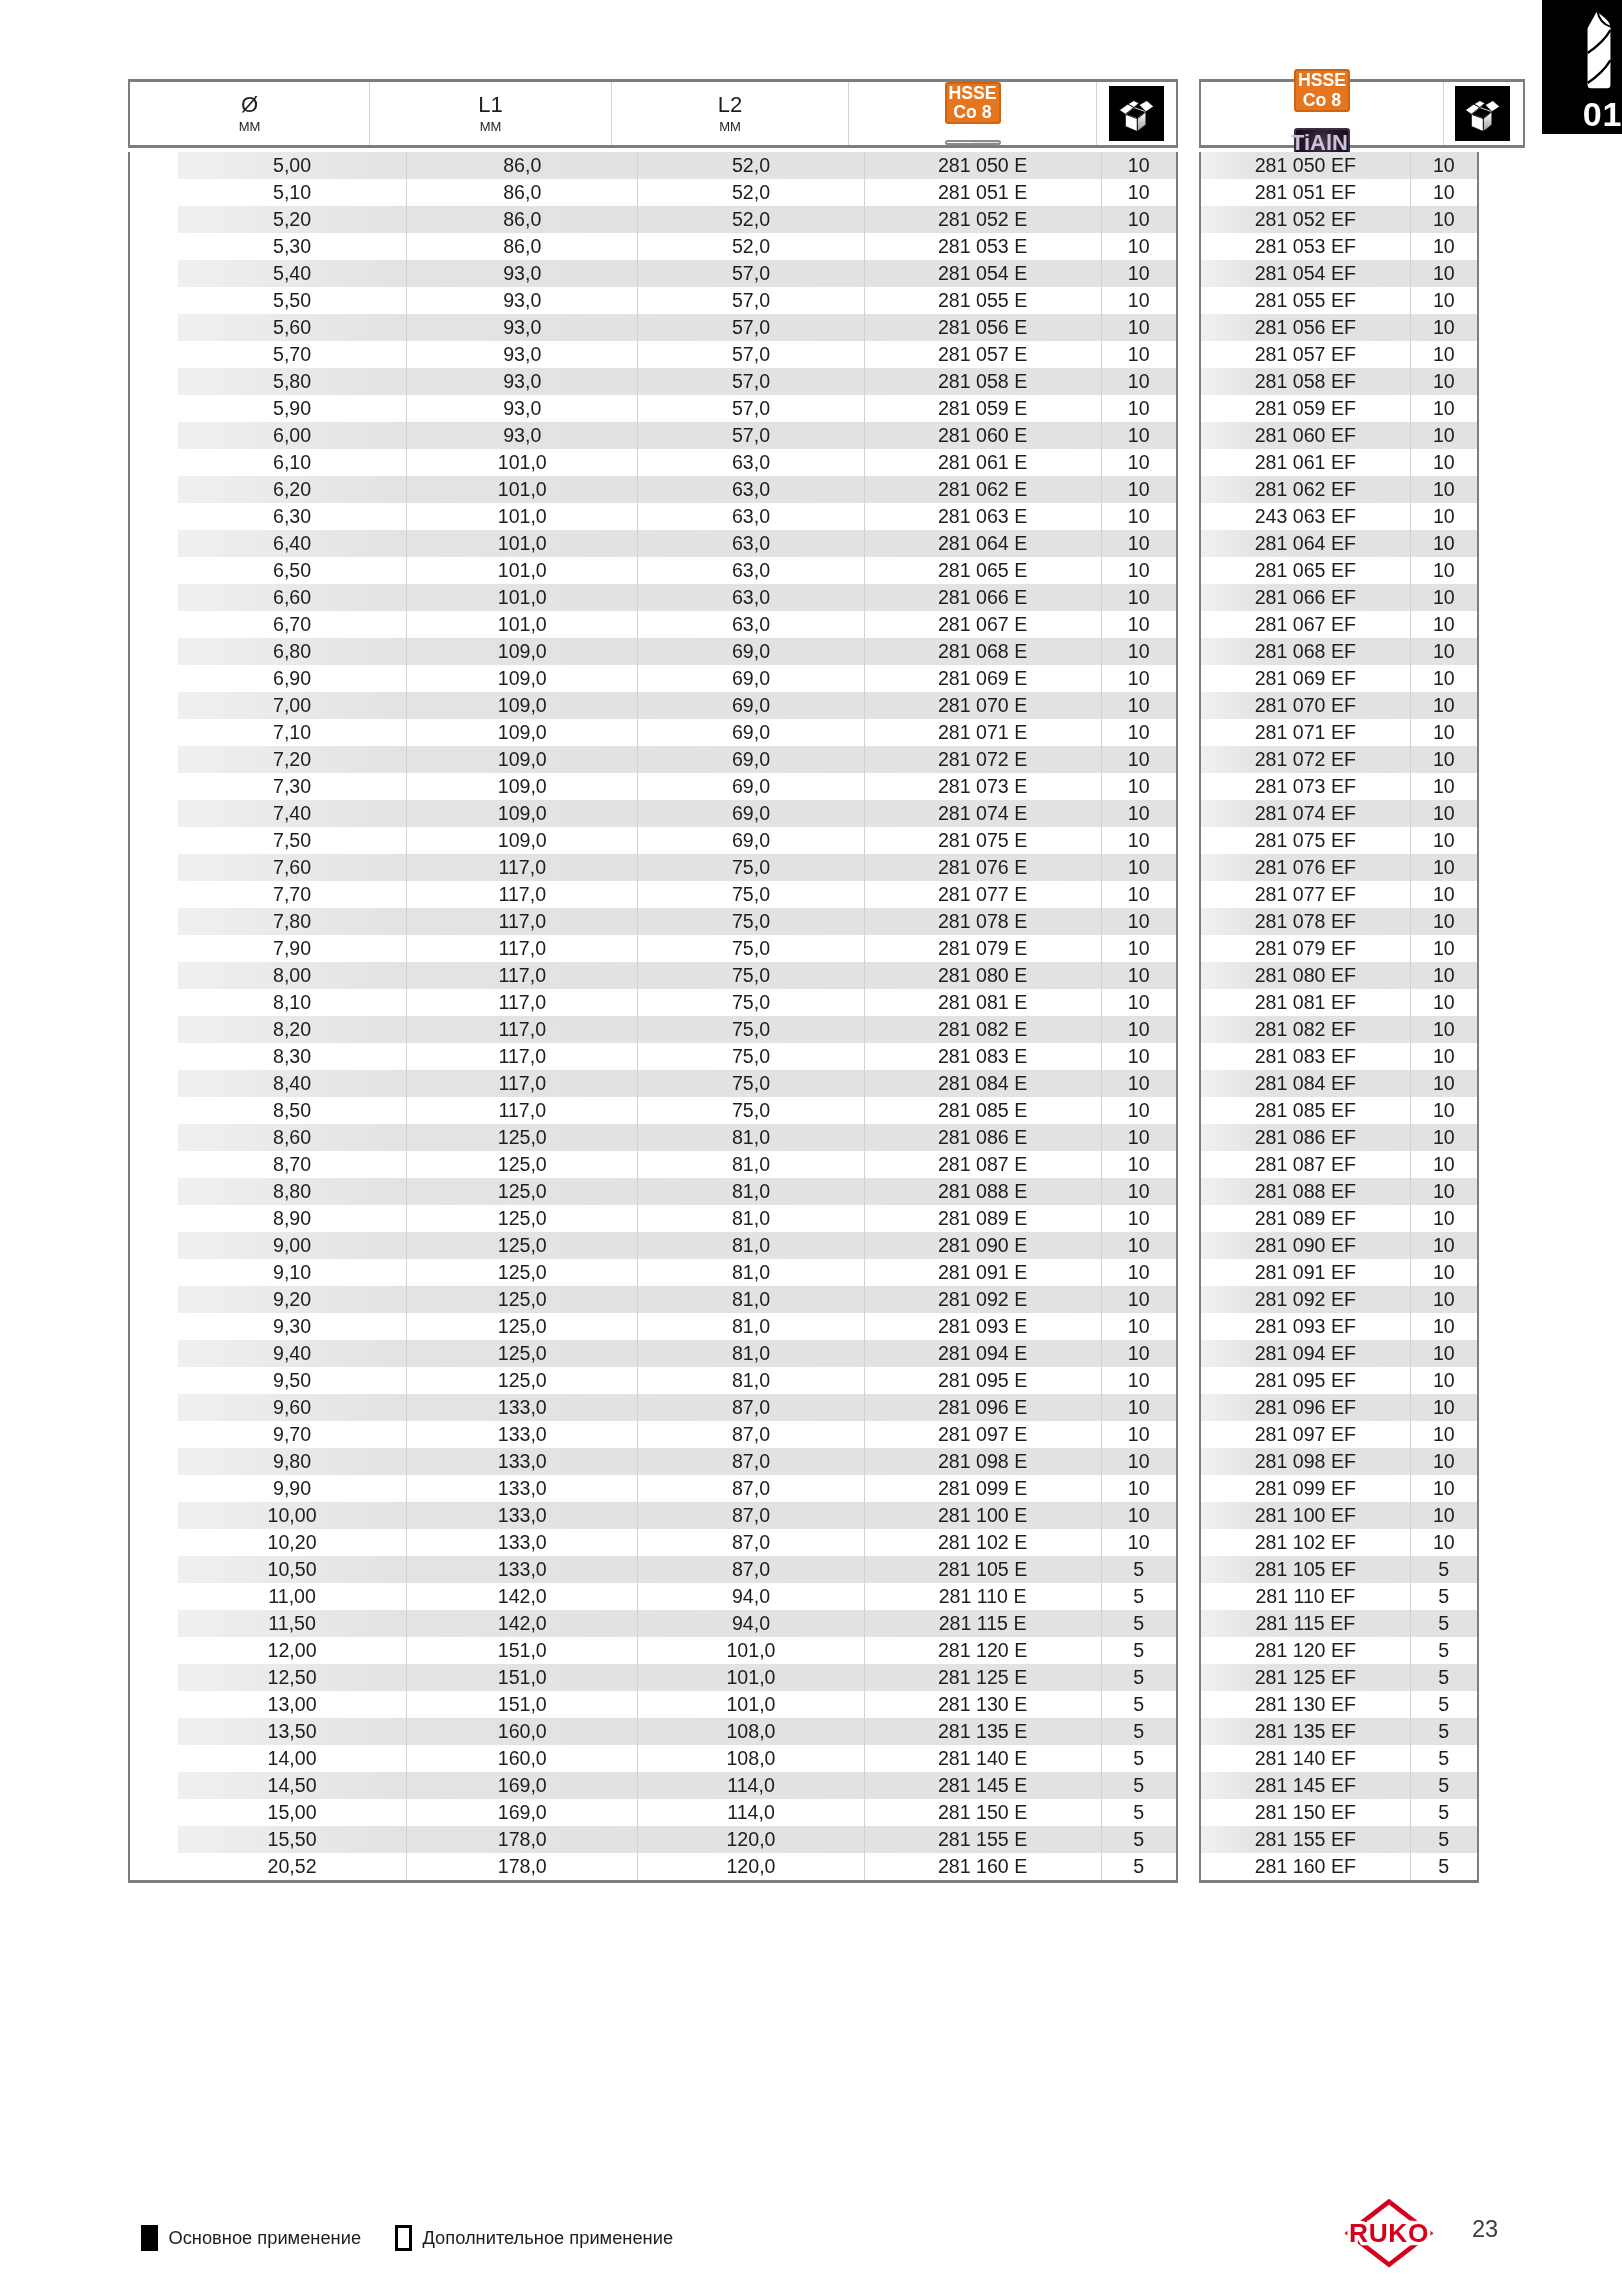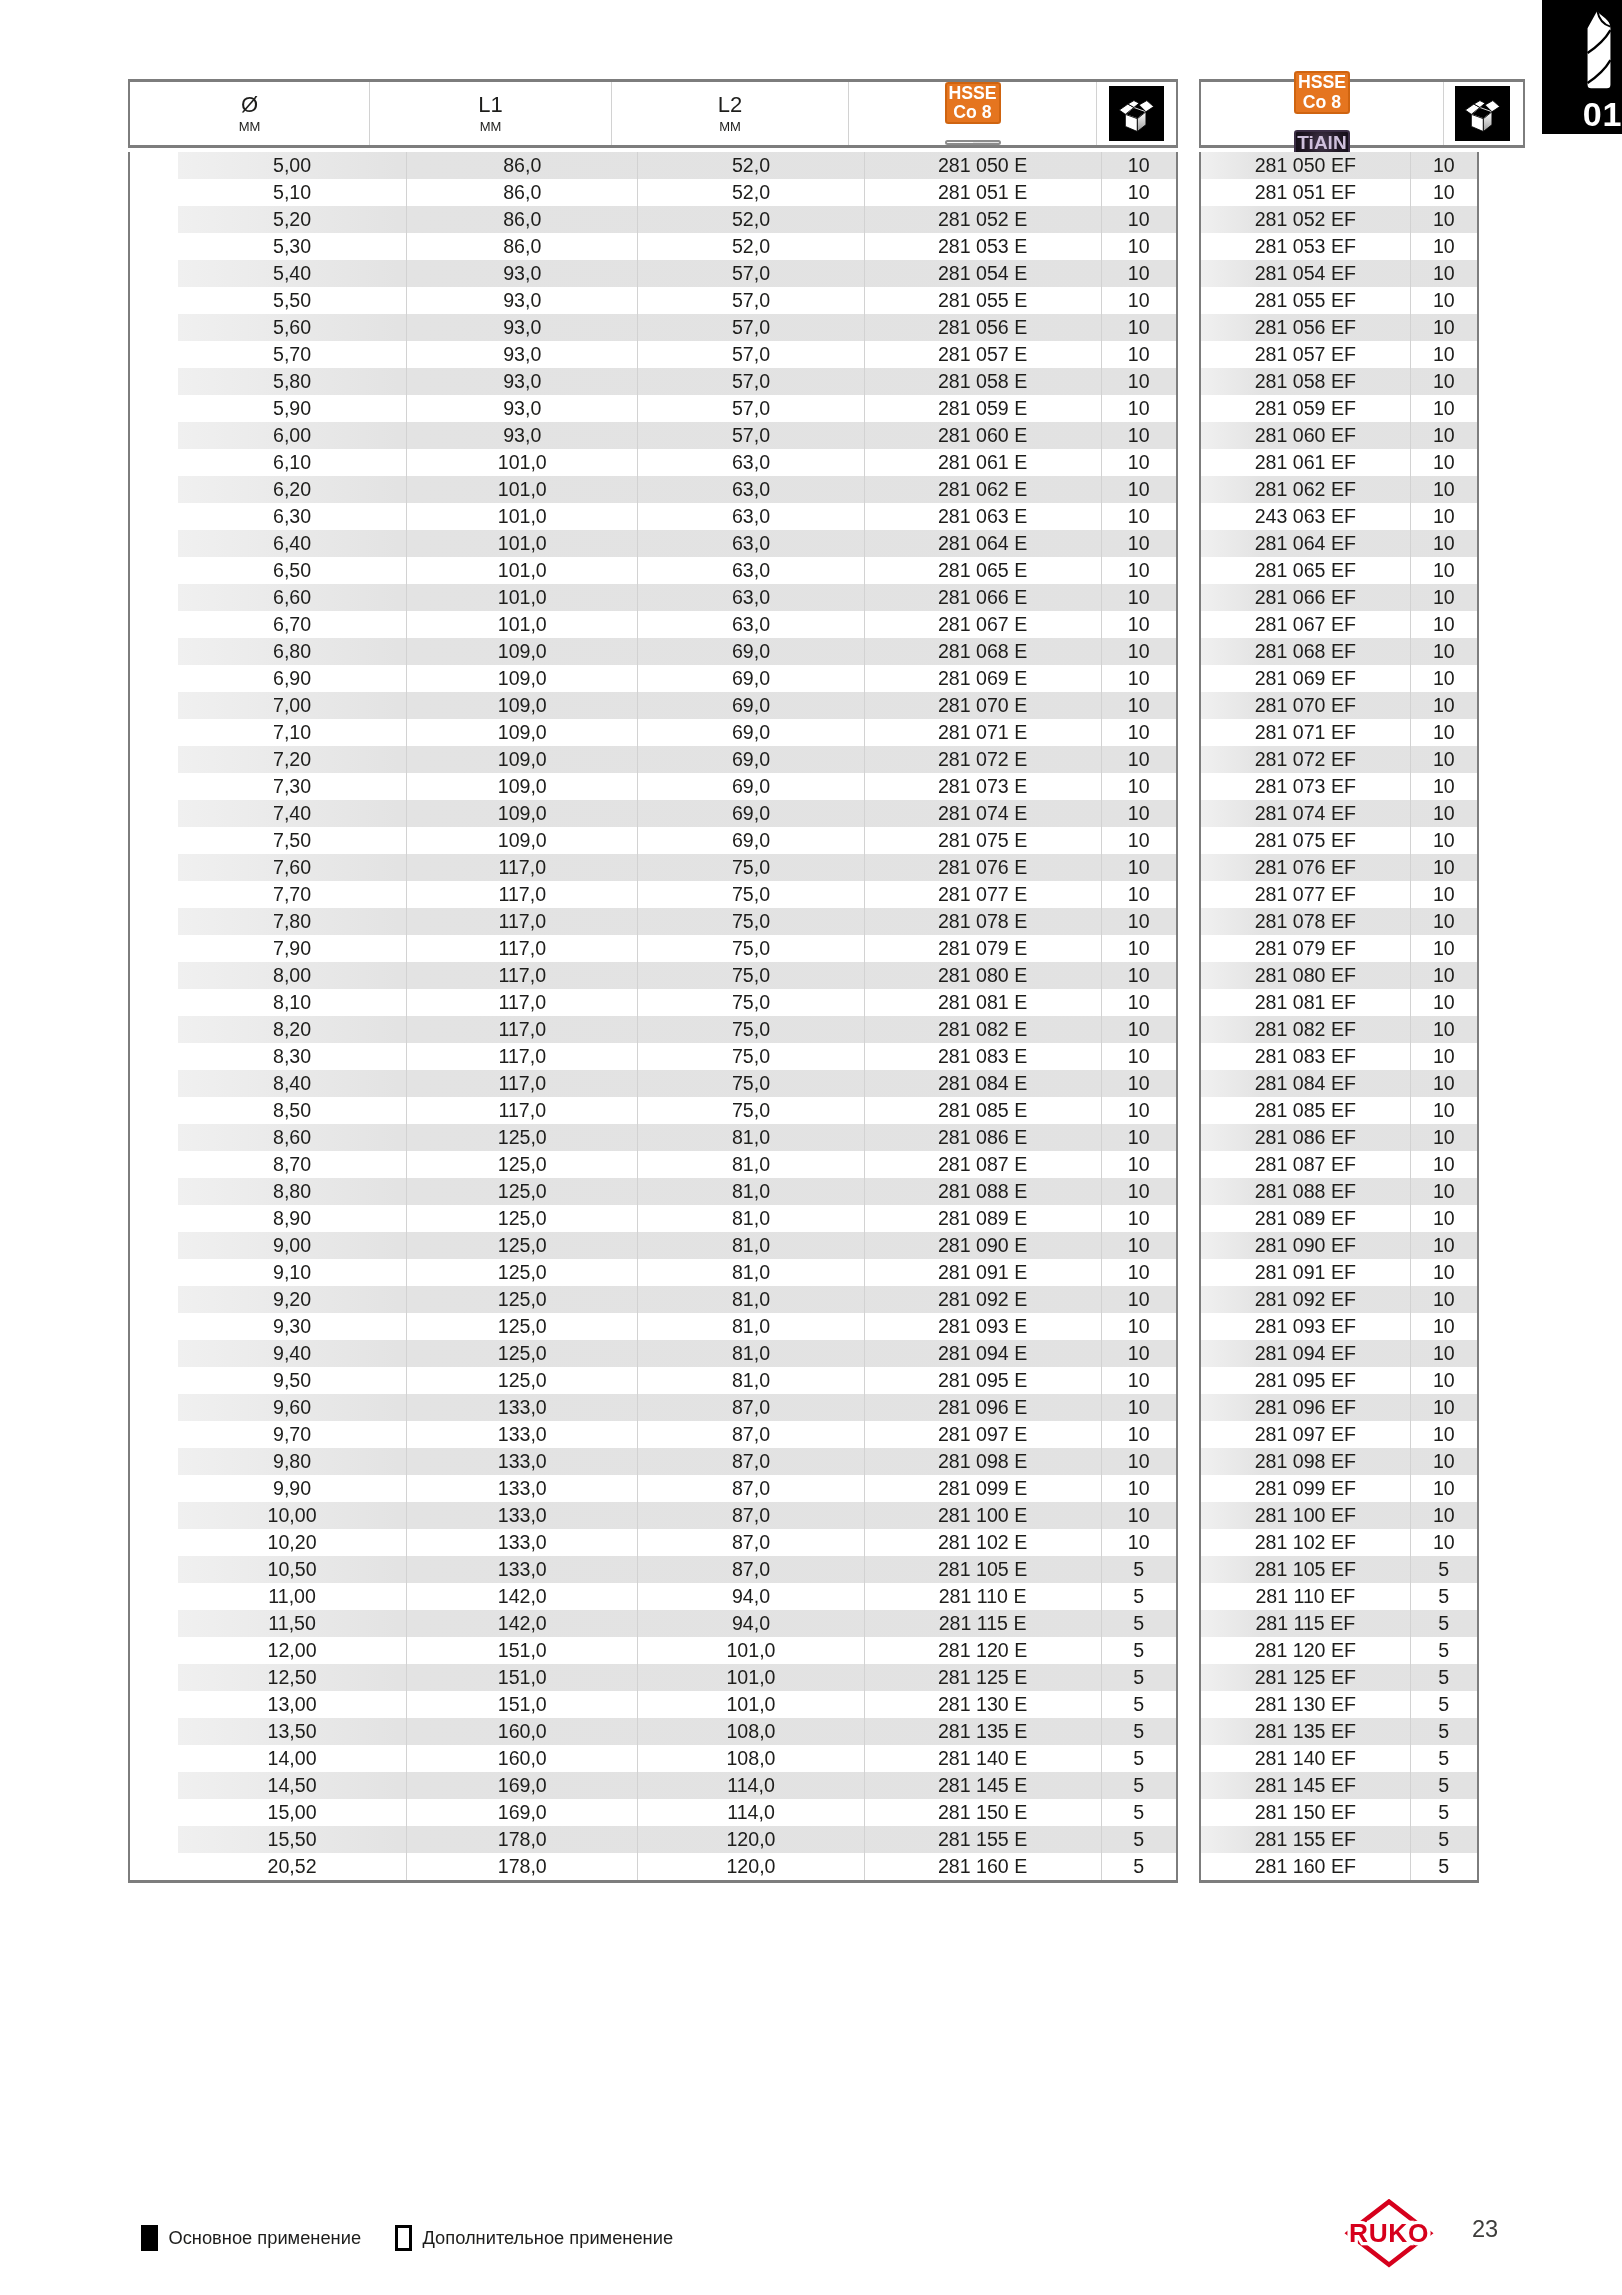--- a/index.html
+++ b/index.html
@@ -77,22 +77,23 @@
     background:var(--hsse-orange,#e5751f); border:2px solid #cf6410;
     color:#fff; font-weight:bold; font-size:17.7px; line-height:1.08; letter-spacing:0;
   }
   .badge.bright {
     border:2px solid #8c8c8c;
     background:conic-gradient(from 20deg at 50% 50%,
       #c7c7c7, #fafafa 14%, #c2c2c2 28%, #f6f6f6 42%, #bfbfbf 55%,
       #ffffff 70%, #c9c9c9 84%, #c7c7c7);
   }
   .badge.tialn {
-    border:2px solid #3a2d44; color:#cfc0dc; font-weight:bold; font-size:19px;
+    border:2px solid #3a2d44; color:#cfc0dc; font-weight:bold; font-size:22px;
     background:radial-gradient(circle at 50% 50%, #453a4e 0%, #241a28 55%, #140e18 100%);
+    align-items:flex-end;
   }
 
   .boxicon {
     width:55px; height:55px; background:#000;
     display:flex; align-items:center; justify-content:center;
   }
 
   
   .legend { position:absolute; top:2225px; display:flex; align-items:center; gap:10.5px; }
   .legend .sq      { width:17px; height:26px; background:#000; }

